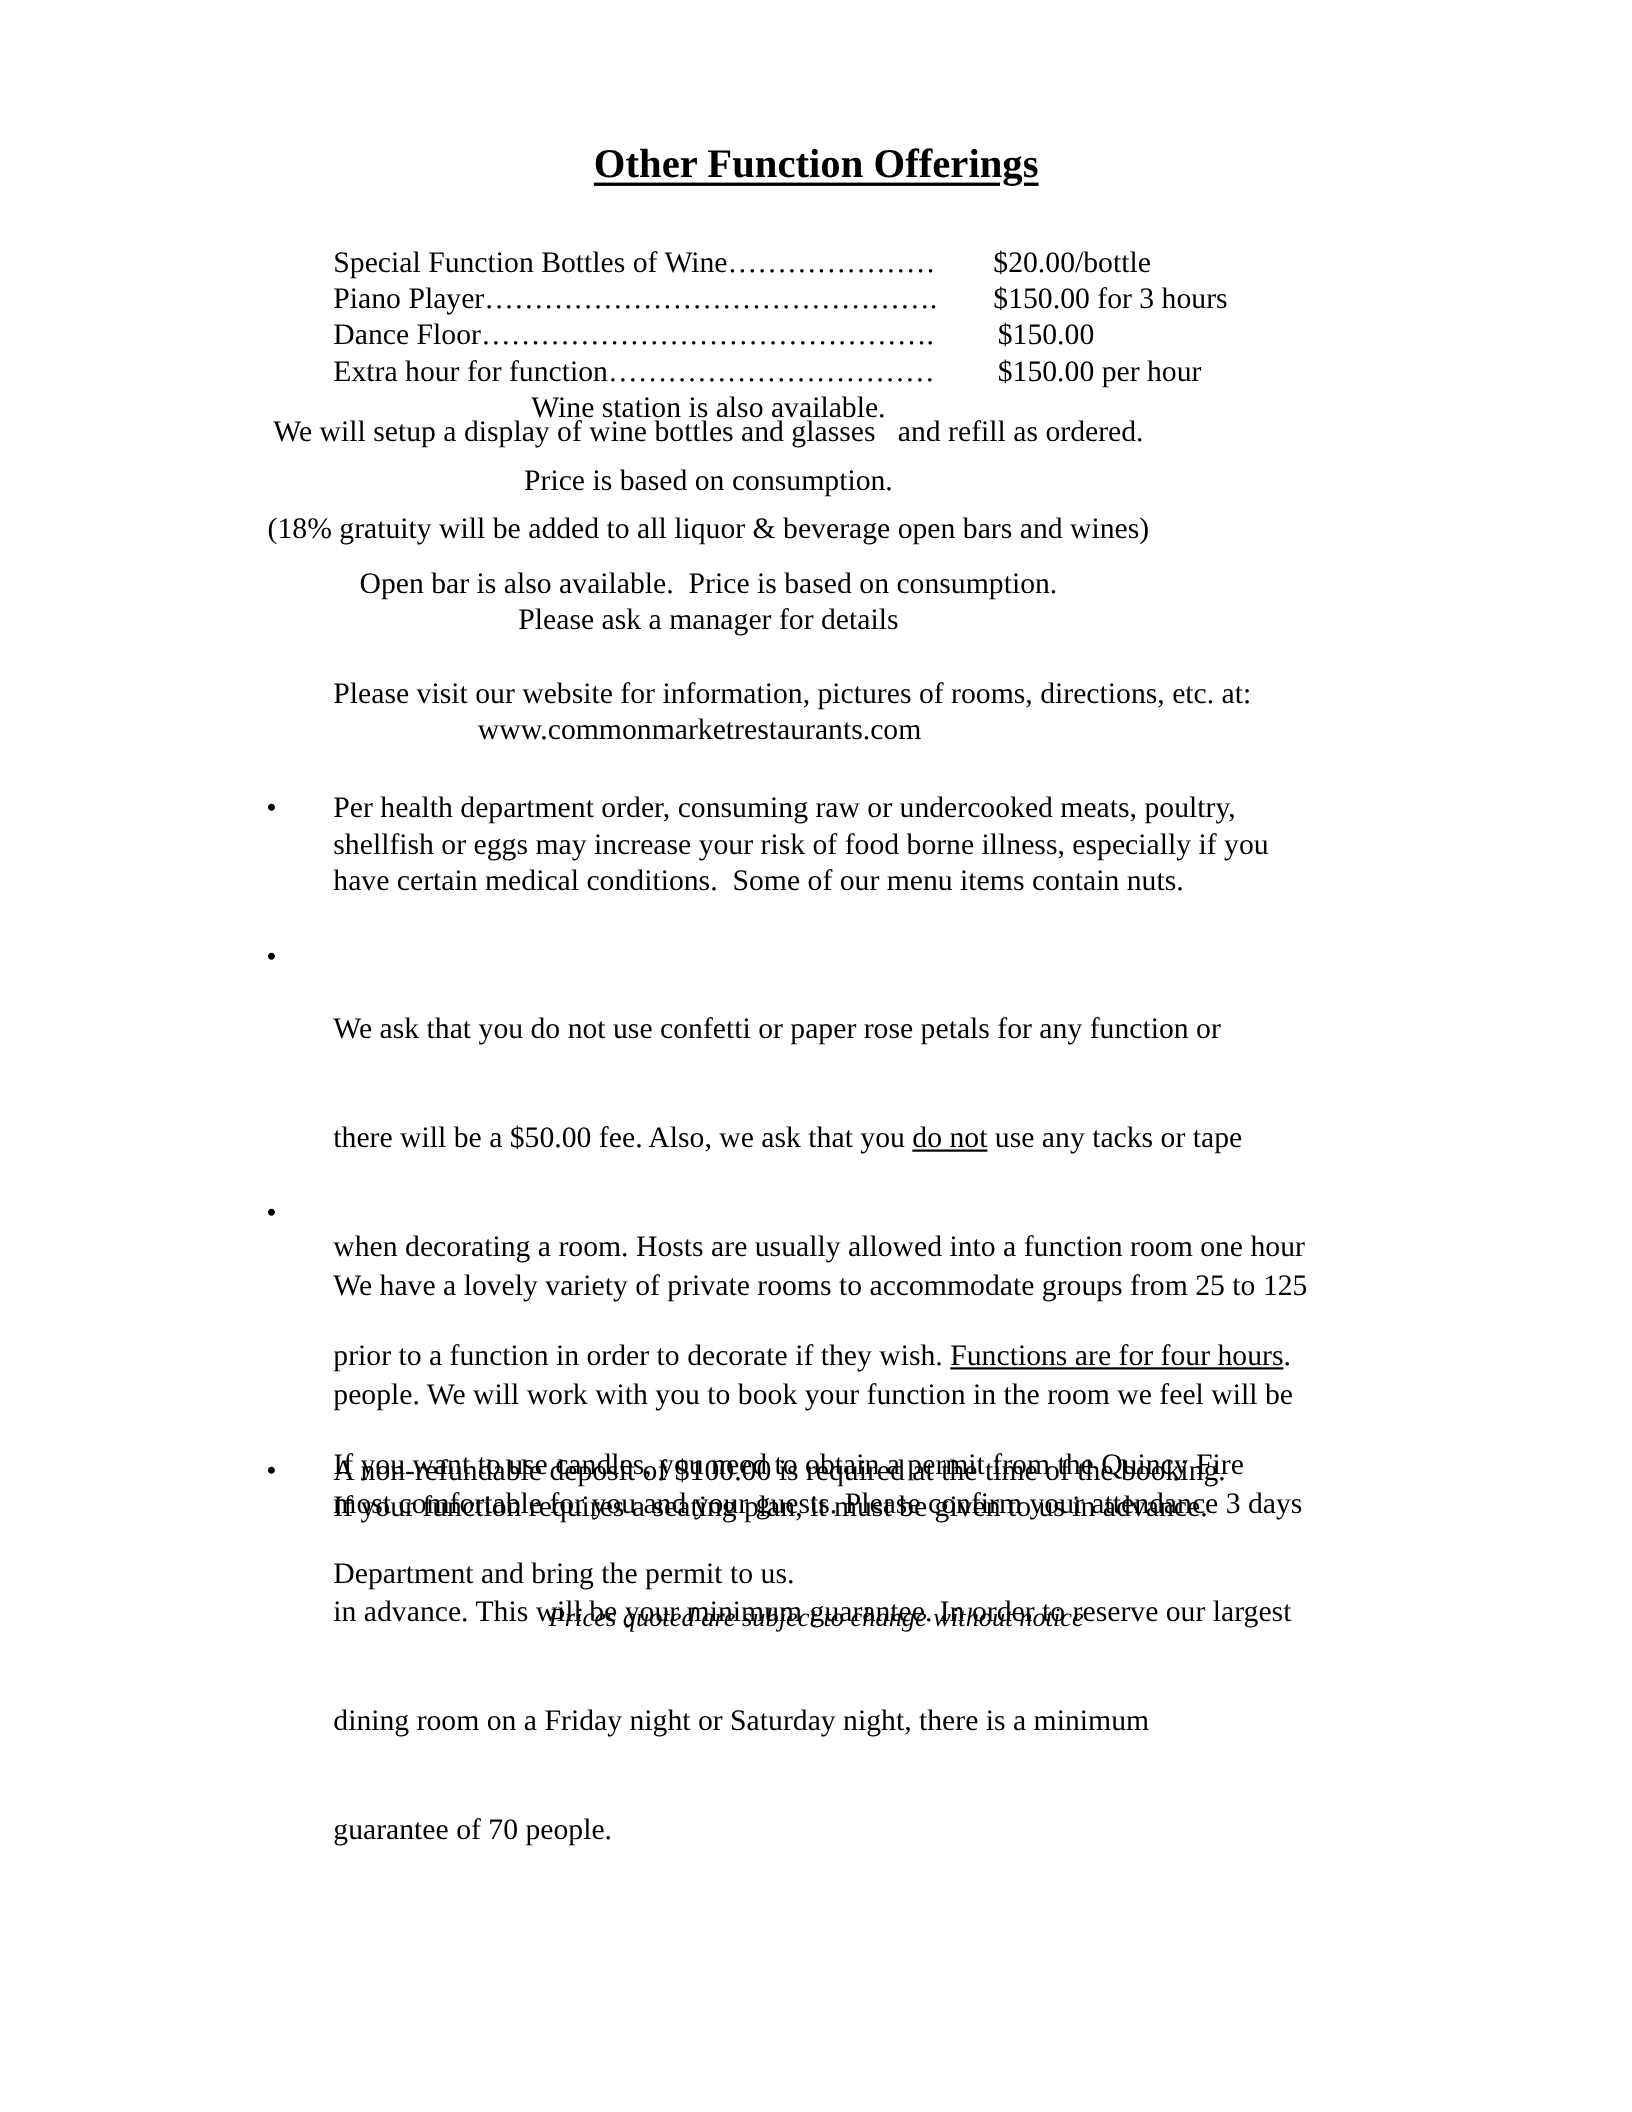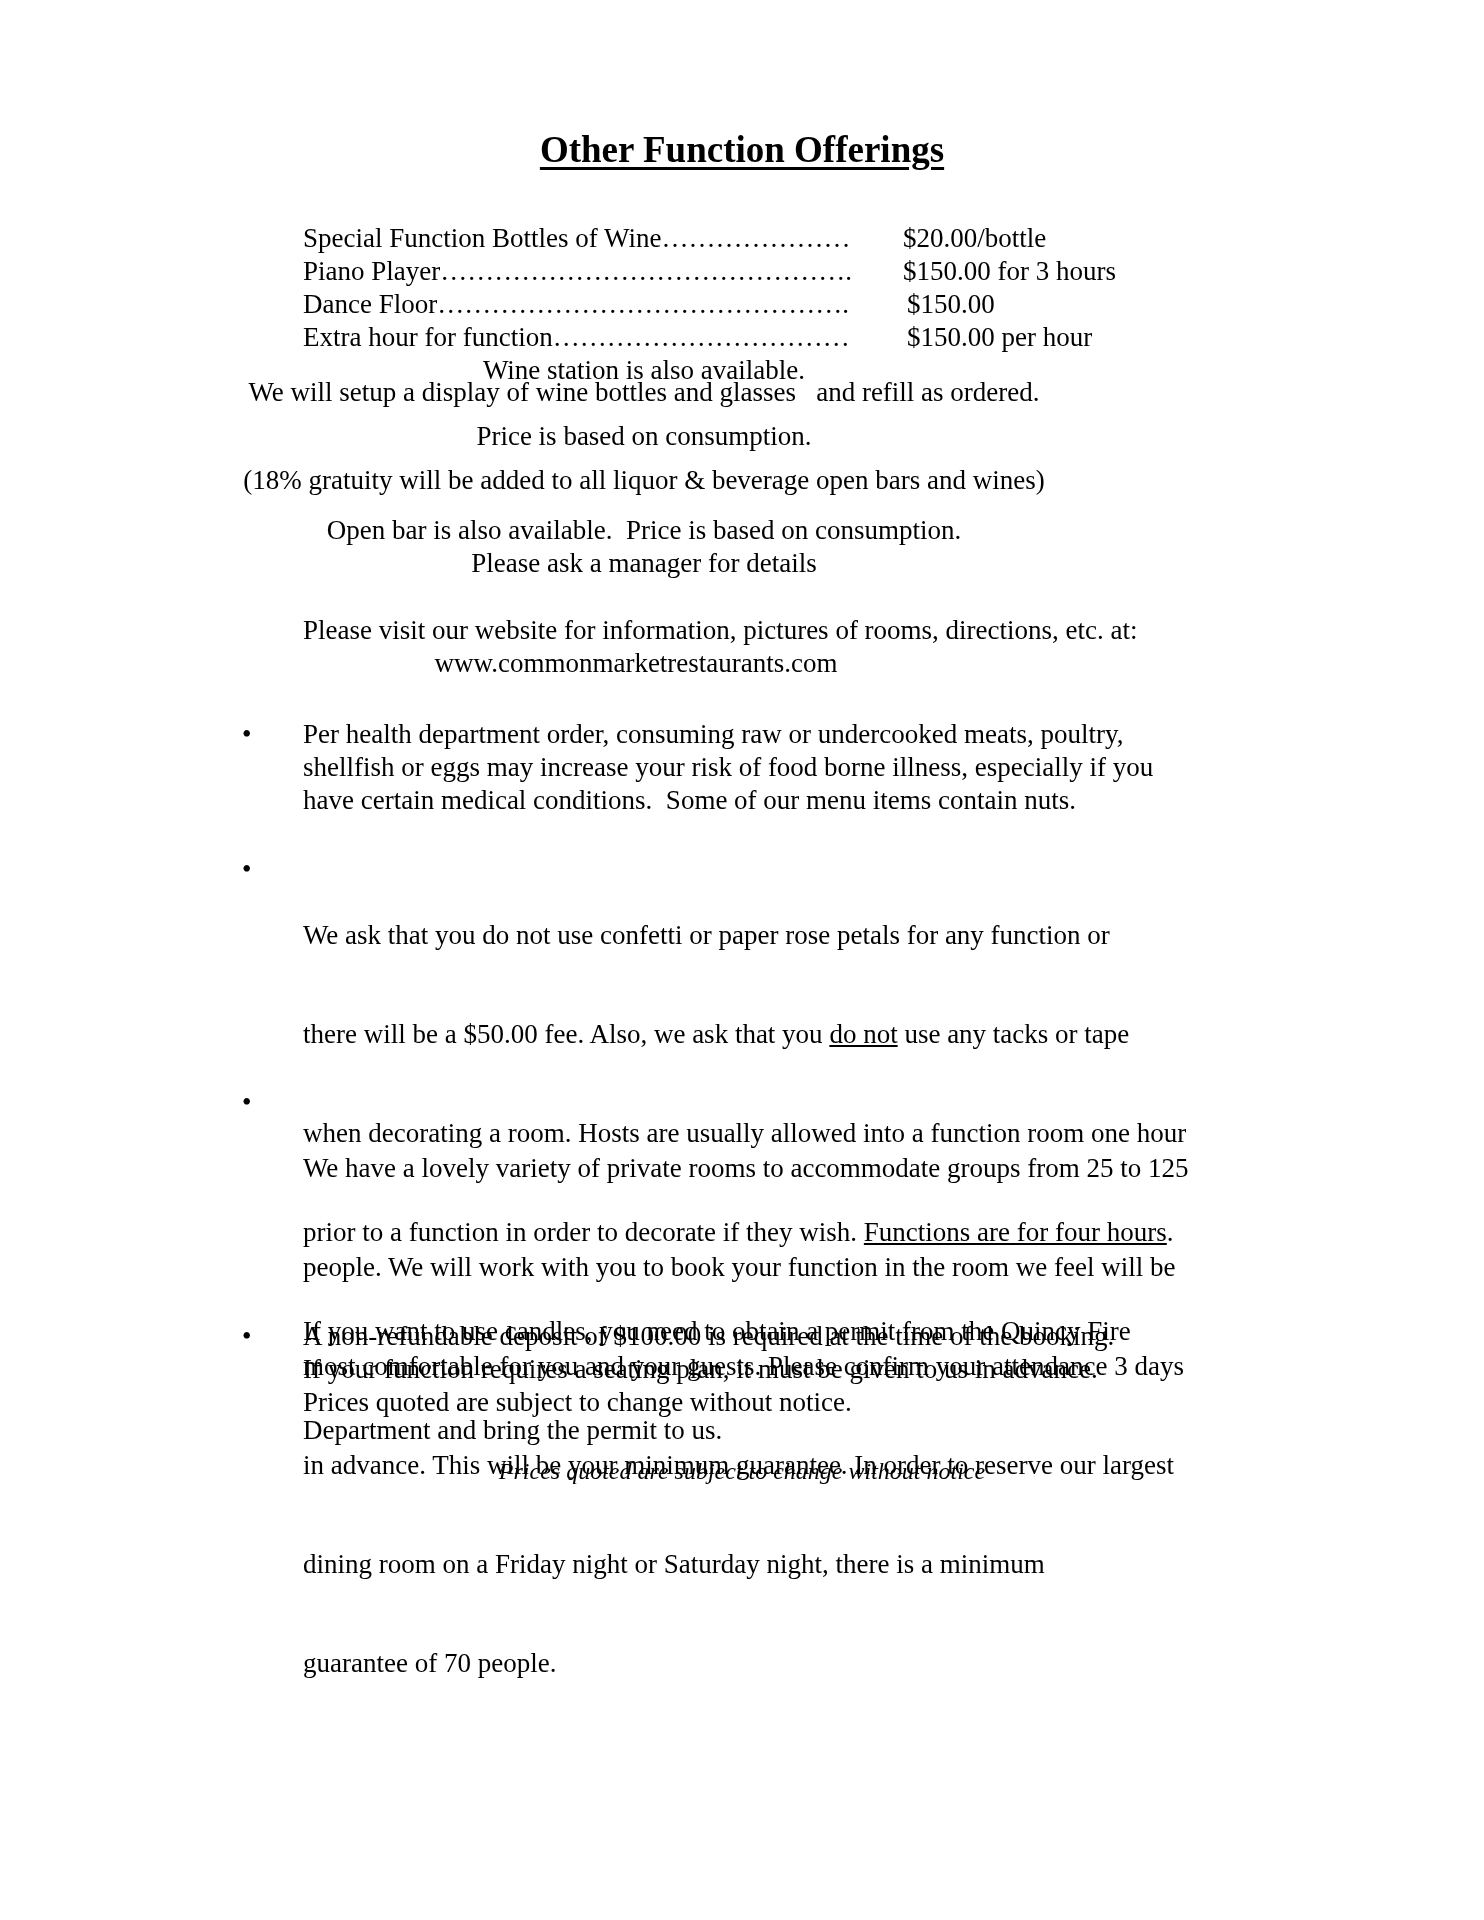--- a/index.html
+++ b/index.html
@@ -169,21 +169,20 @@
         <p>dining room on a Friday night or Saturday night, there is a minimum</p>
         <p>guarantee of 70 people.</p>
       </div>
     </div>
 
     <div class="bullet" style="top:602px;">
       <span class="dot">•</span>
       <div class="text">
         <p>A non-refundable deposit of $100.00 is required at the time of the booking.</p>
         <p>If your function requires a seating plan, it must be given to us in advance.</p>
-        <p>Prices quoted are subject to change without notice.</p>
       </div>
     </div>
 
   </div>
 
   <div class="footer-note">Prices quoted are subject to change without notice</div>
 
 </div>
 
 </body></html>

